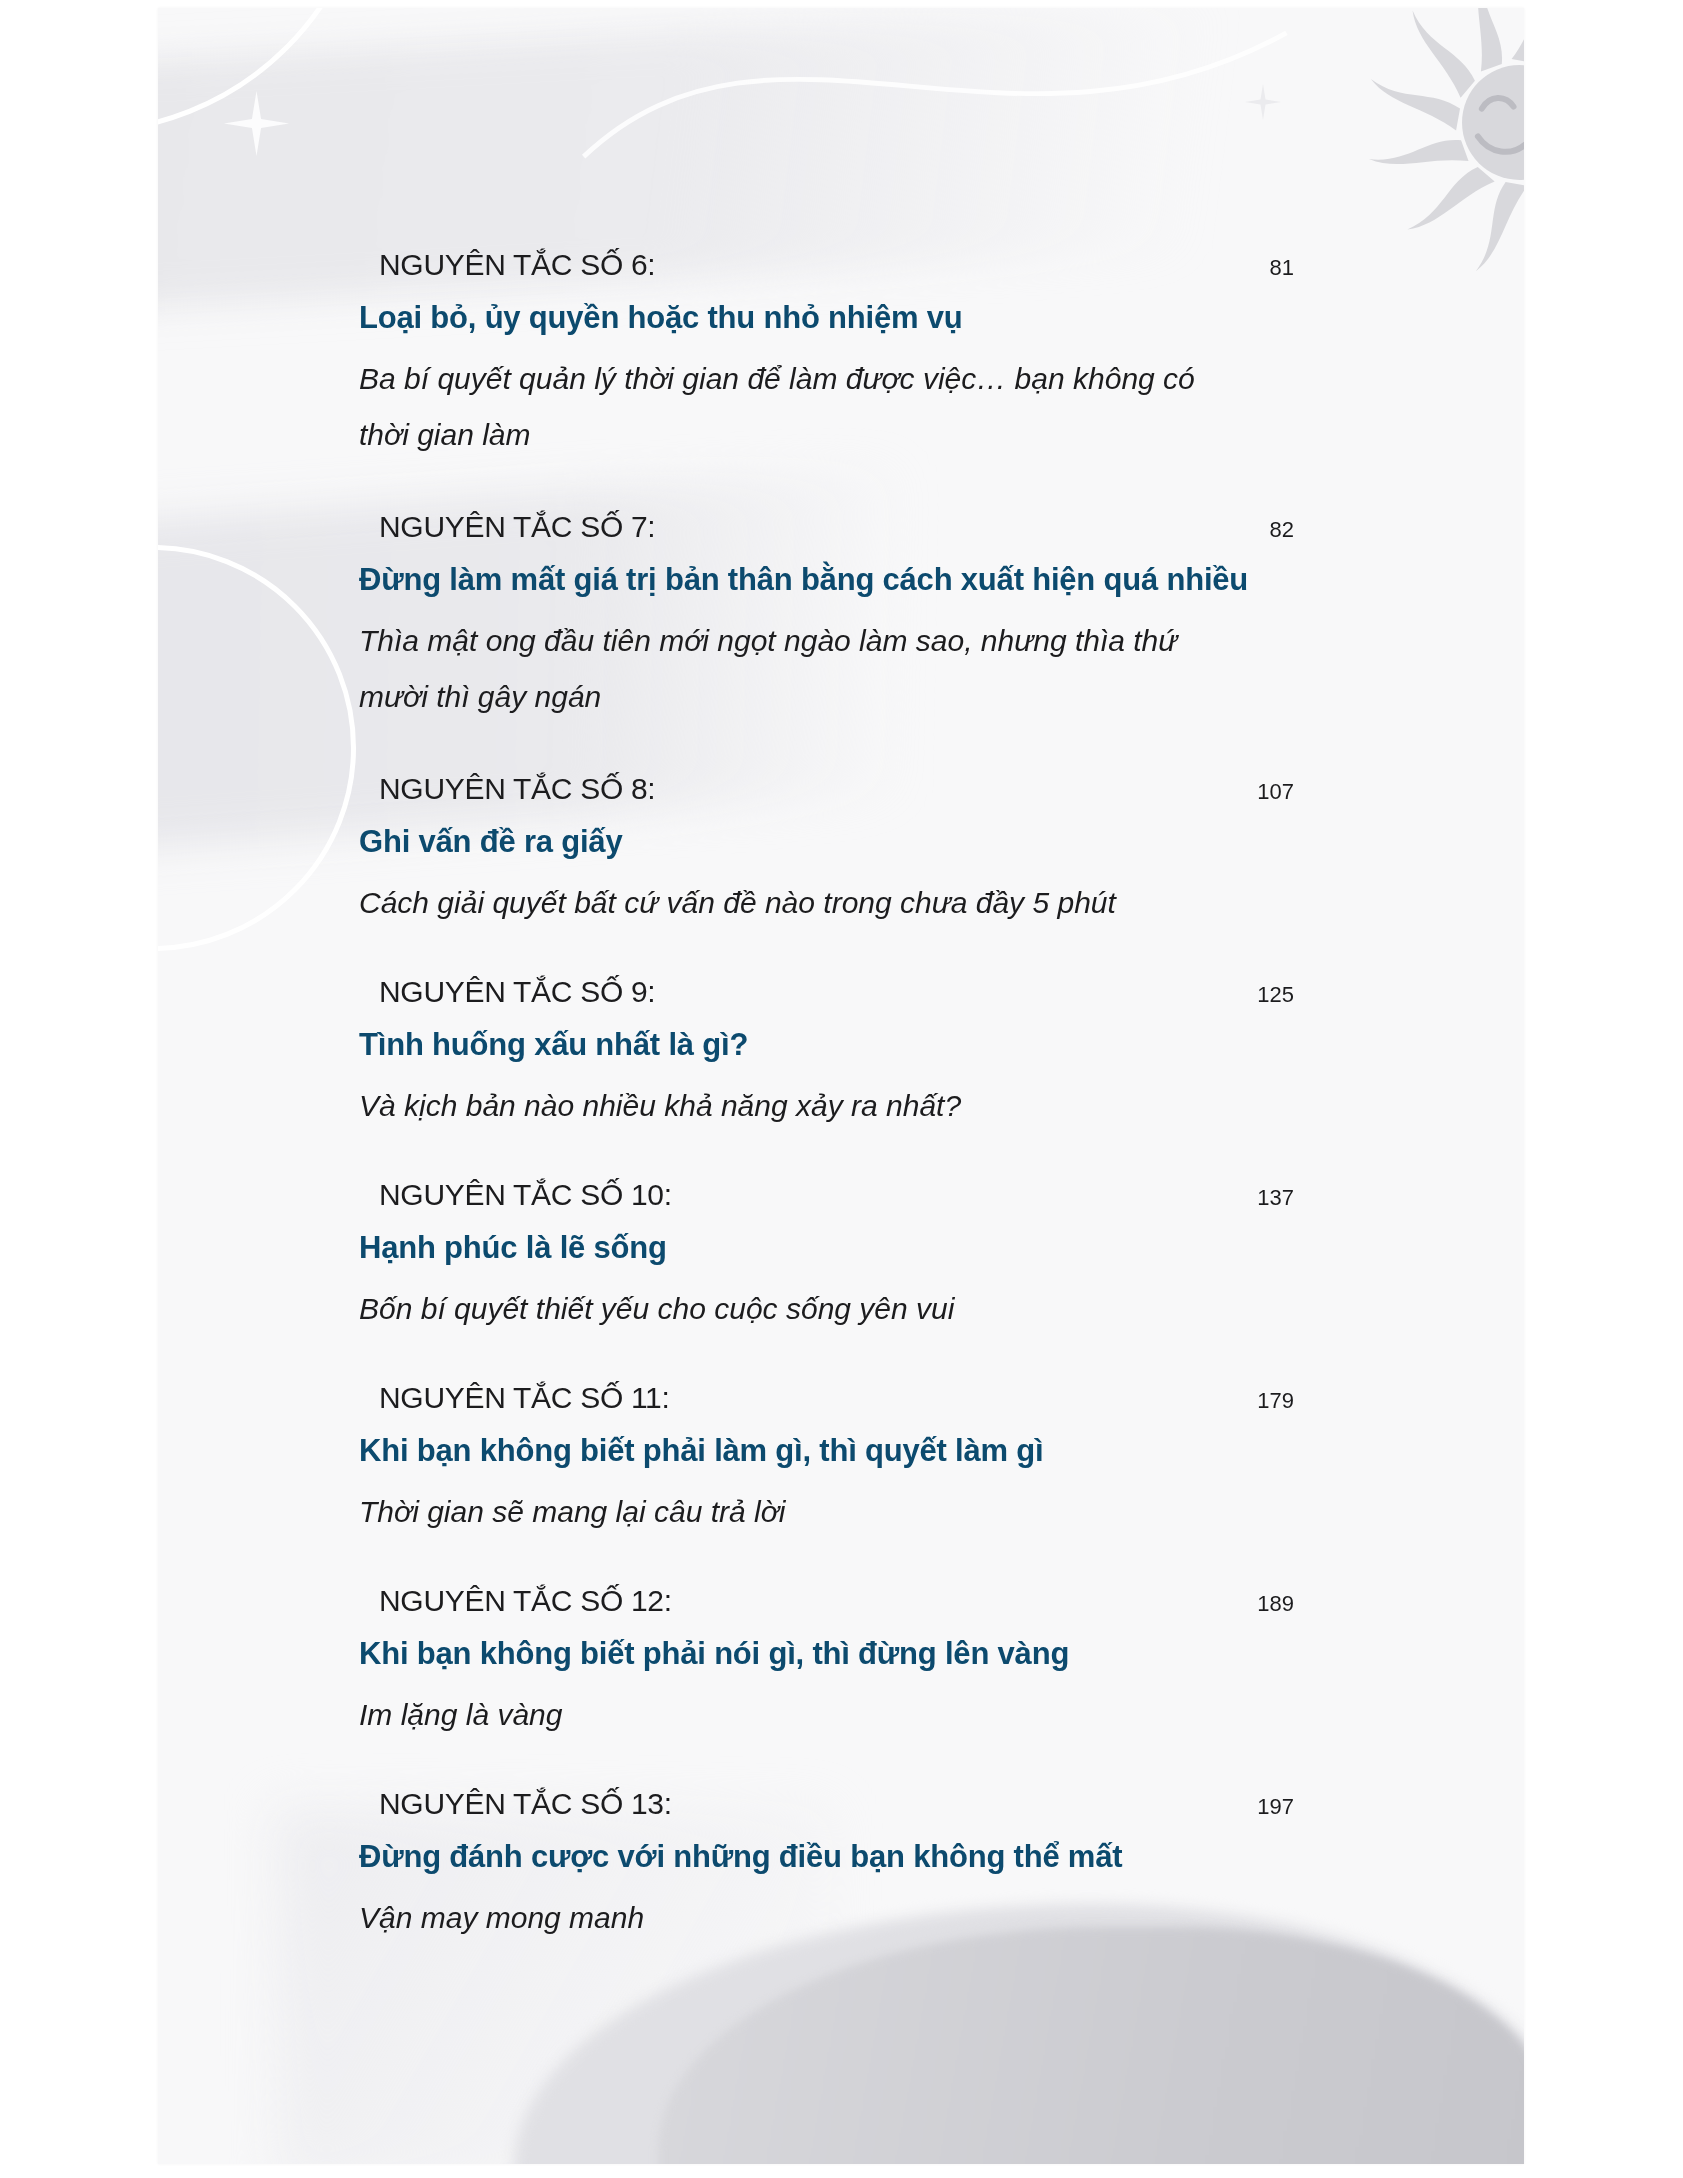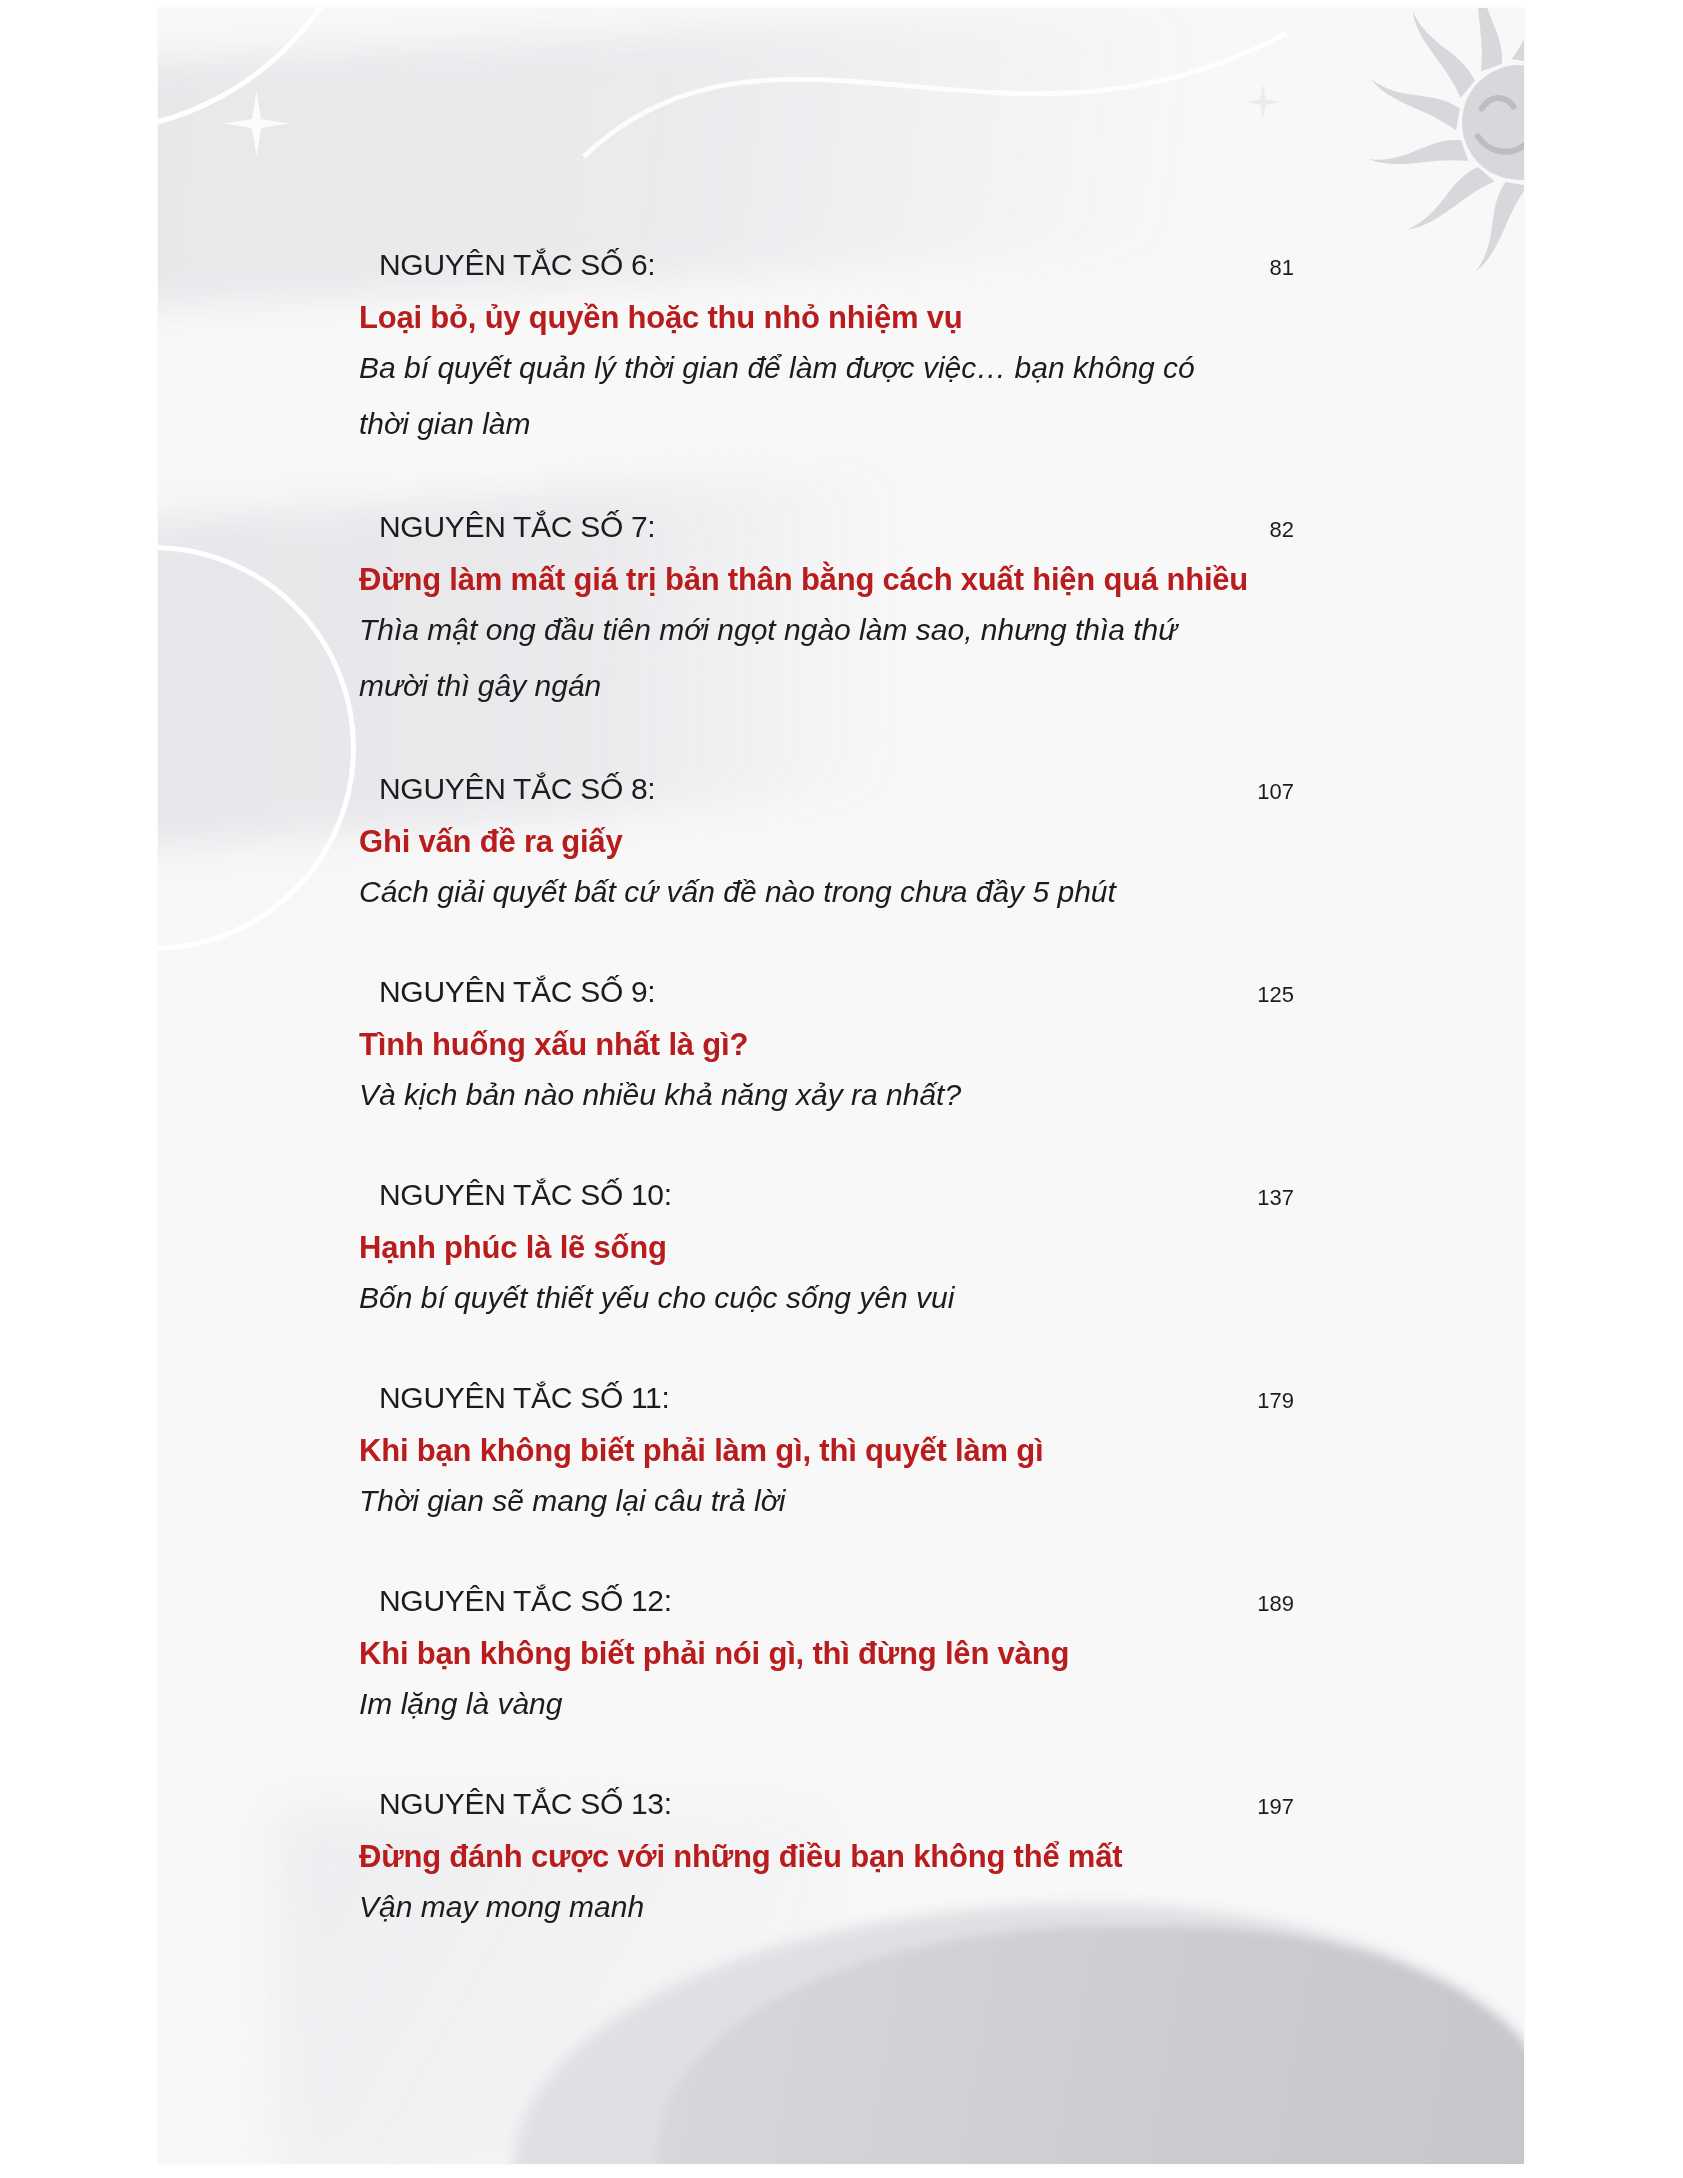--- a/index.html
+++ b/index.html
@@ -64,25 +64,25 @@
   .entry .row1 {
     position:absolute; top:0; left:0; width:100%;
     display:flex; justify-content:space-between; align-items:baseline;
   }
   .label {
     font-size:30px; color:#1c1c1e; letter-spacing:-0.3px; white-space:nowrap;margin-left:20px;
   }
   .pagenum { font-size:22px; color:#1c1c1e; }
   .title {
     position:absolute; top:52px; left:0;
-    font-size:31px; font-weight:bold; color:#b91c1c;
+    font-size:31px; font-weight:bold; color:#0c4a6e;
     letter-spacing:-0.2px; white-space:nowrap;
   }
   .subtitle {
-    position:absolute; top:92px; left:0;
+    position:absolute; top:103px; left:0;
     font-size:30px; font-style:italic; color:#1c1c1e;
     line-height:56px; white-space:pre-line;
   }
   .e0 { top:240px; }  .e1 { top:502px; }  .e2 { top:764px; }  .e3 { top:967px; }
   .e4 { top:1170px; } .e5 { top:1373px; } .e6 { top:1576px; } .e7 { top:1779px; }
 </style>
 </head>
 <body>
 
 <div class="page">

